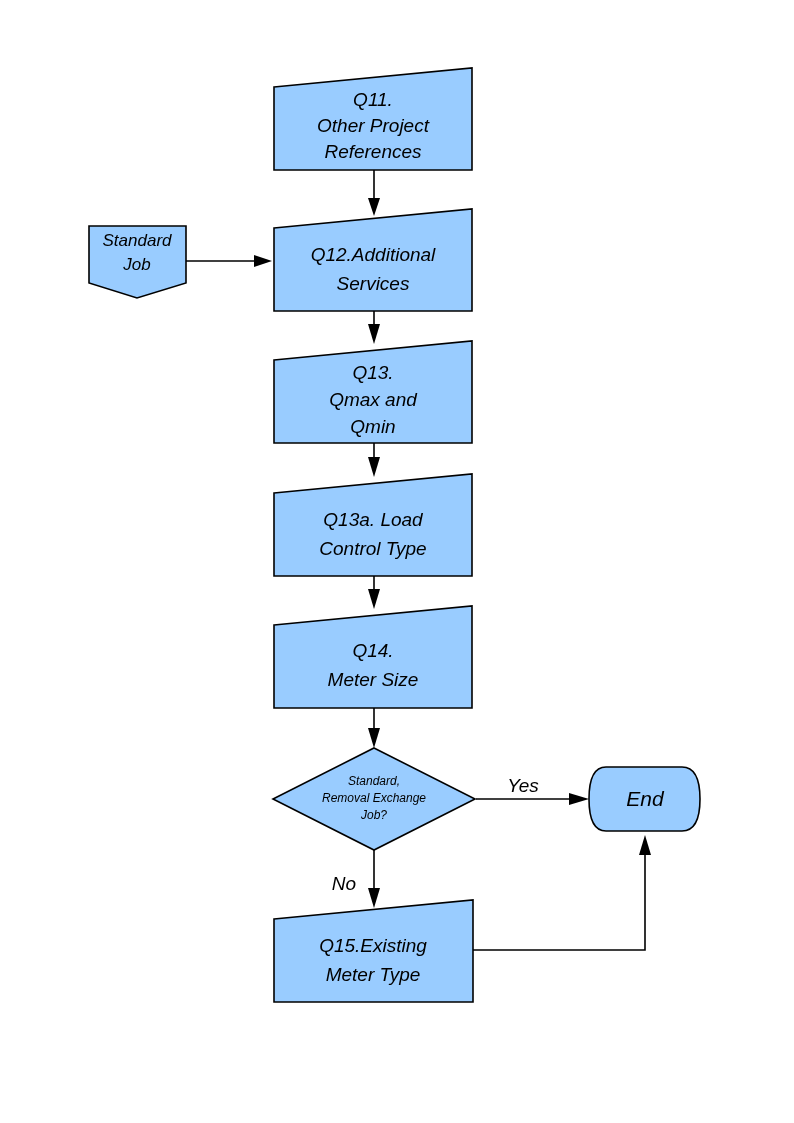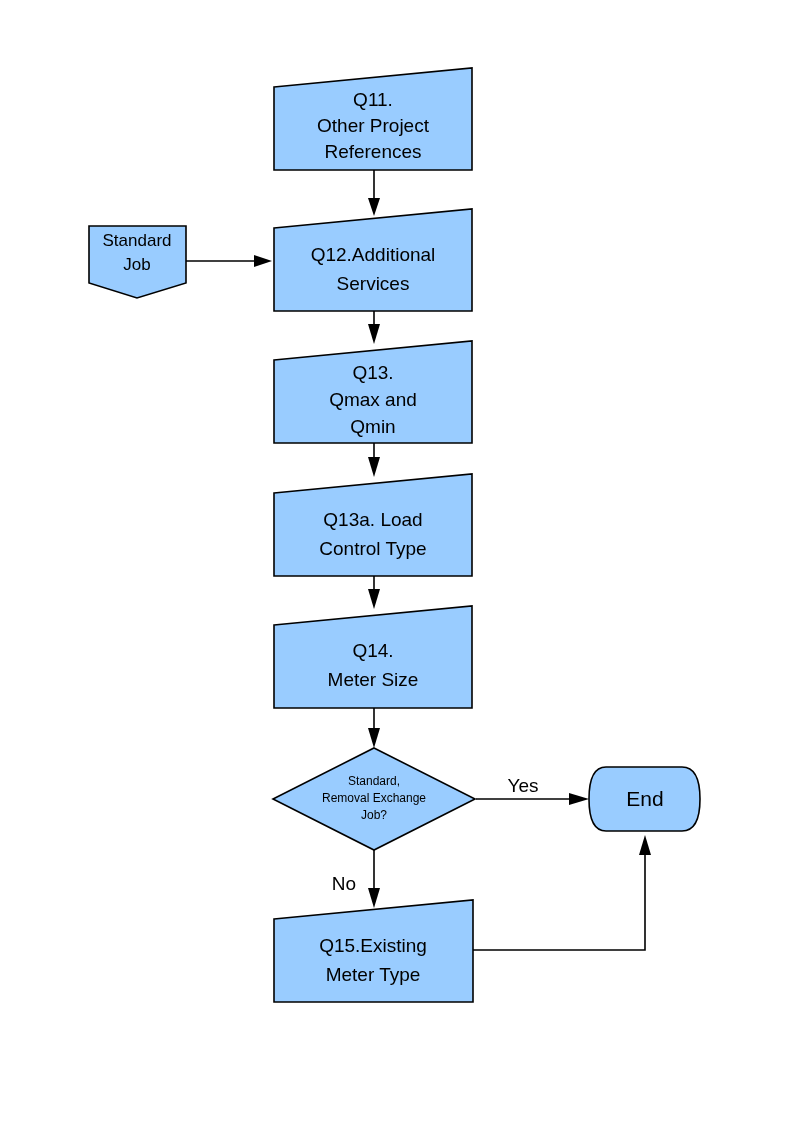--- a/index.html
+++ b/index.html
@@ -13,20 +13,21 @@
     position: relative;
     font-family: "Liberation Sans", sans-serif;
     overflow: hidden;
   }
   #flowchart-root {
     position: absolute;
     left: 0;
     top: 0;
     width: 794px;
     height: 1123px;
+    font-style: italic;
   }
   svg {
     display: block;
   }
   .node-shape {
     fill: #99ccff;
     stroke: #000000;
     stroke-width: 1.6;
     stroke-linejoin: miter;
   }

